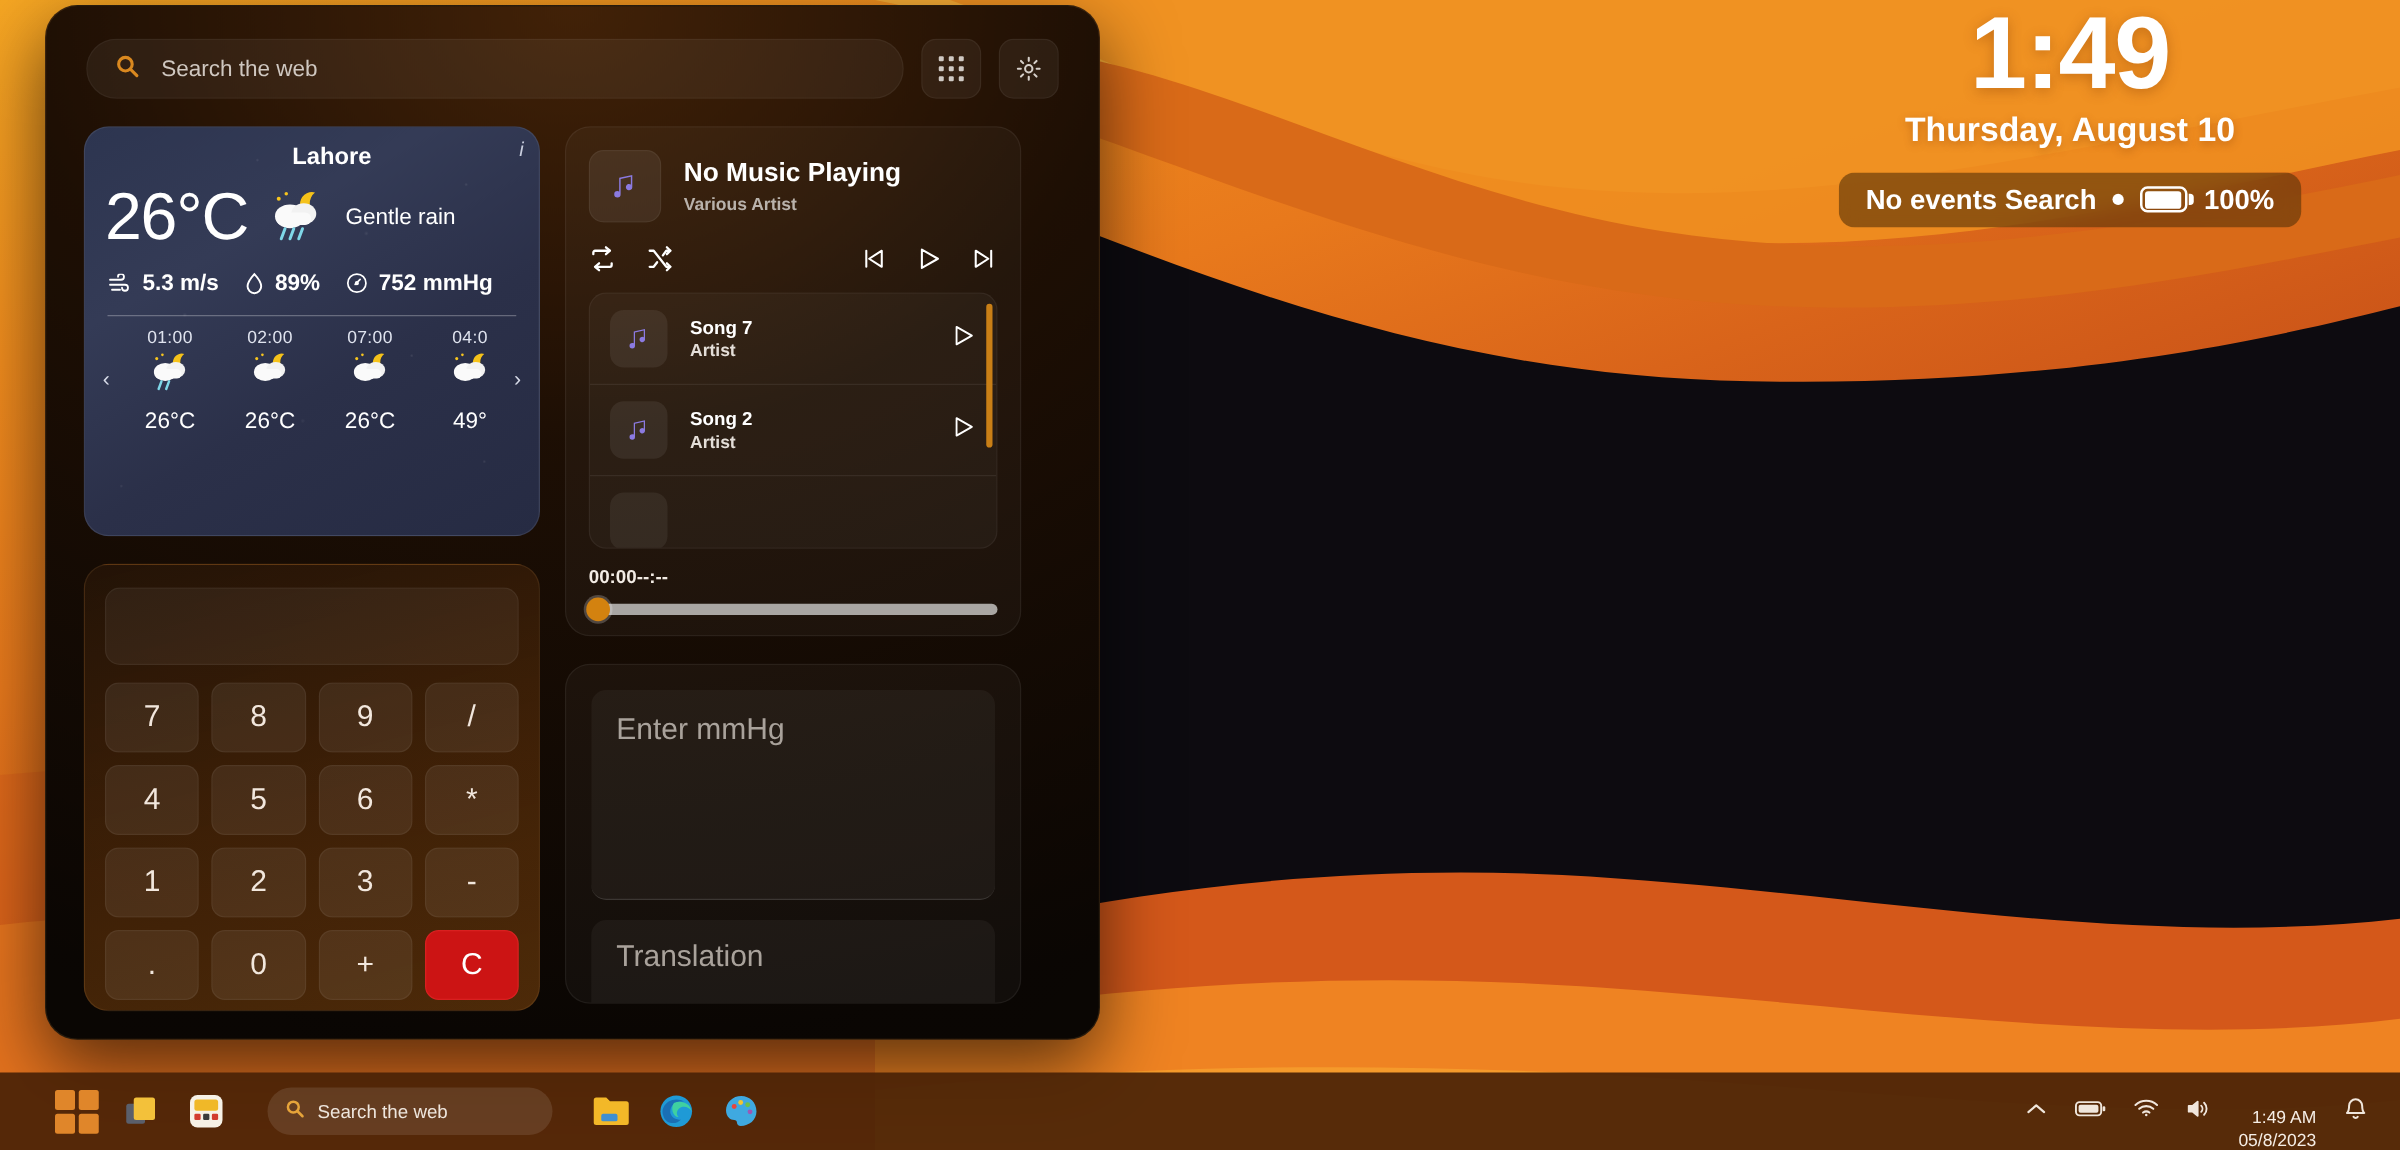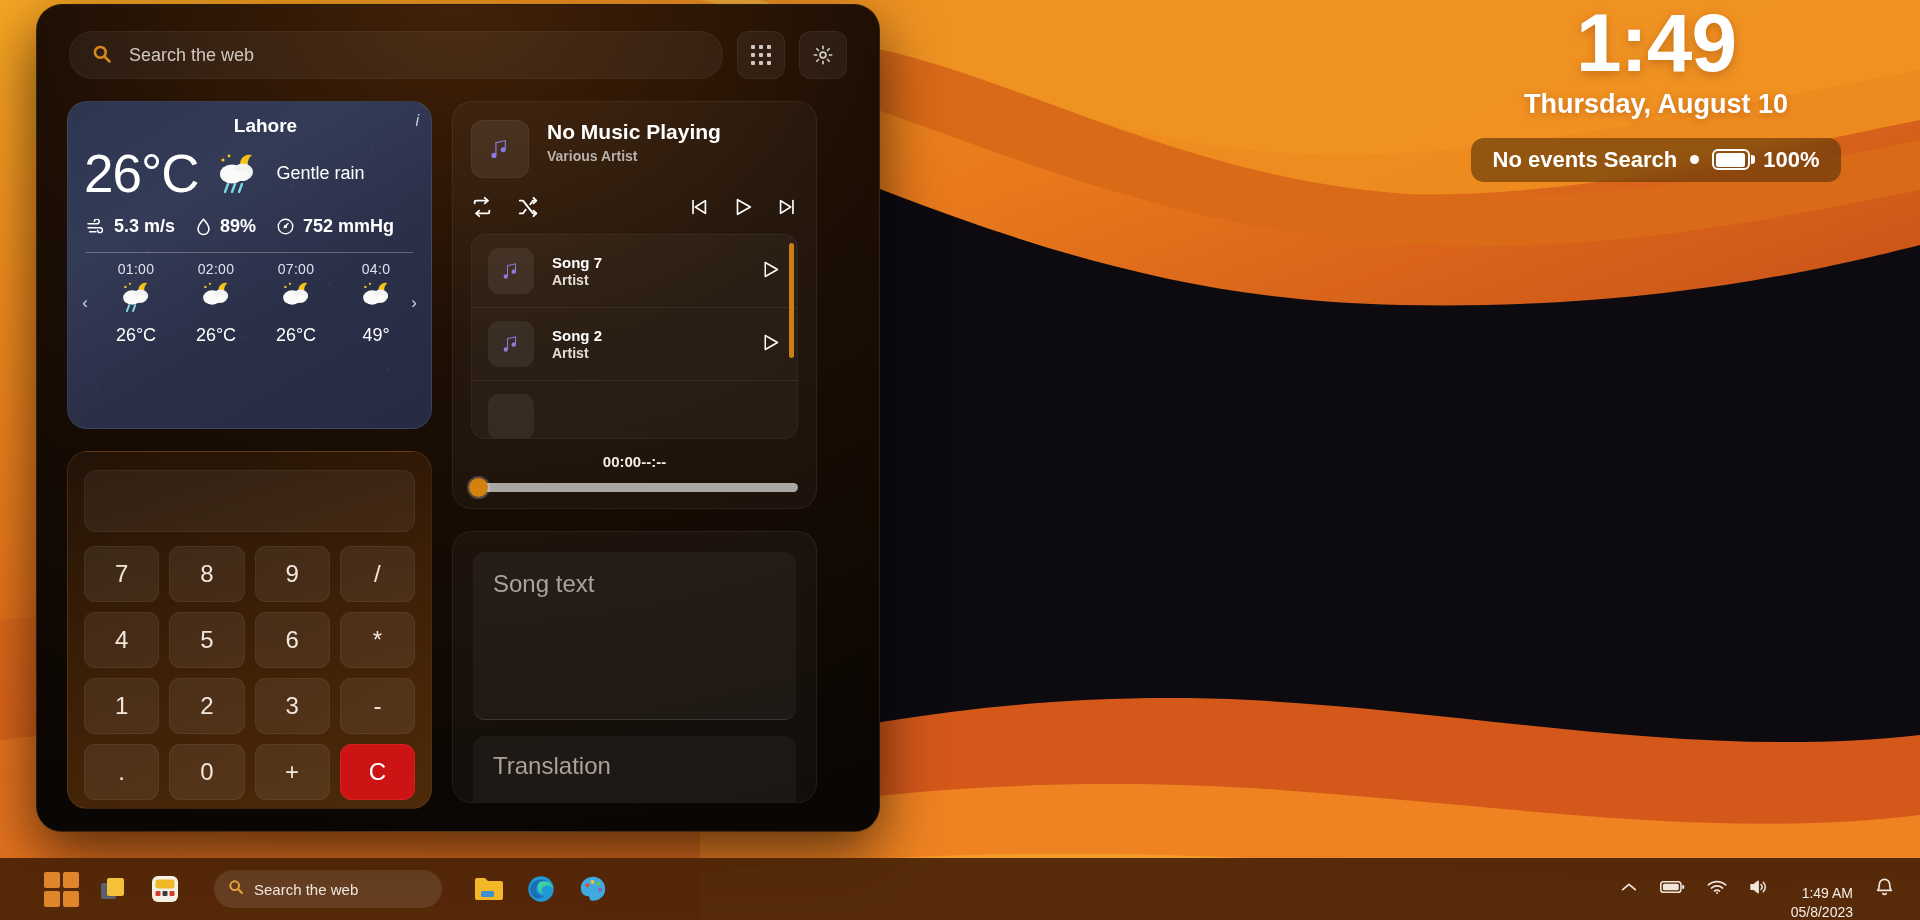--- a/index.html
+++ b/index.html
@@ -136,21 +136,21 @@
   .key.clear { background:#cc1414; border-color:#d92020; color:#fff; }
 
   
   .music {
     border-radius: 20px; padding: 18px 18px 16px 18px;
     background: rgba(255,255,255,.035);
     border: 1px solid rgba(255,255,255,.06);
     height: 408px;
     display:flex; flex-direction:column;
   }
-  .mu-head { display:flex; align-items:flex-start; gap:18px; }
+  .mu-head { display:flex; align-items:center; gap:18px; }
   .art-thumb {
     width:58px; height:58px; border-radius:12px; background:rgba(255,255,255,.07);
     display:flex; align-items:center; justify-content:center; color:#8b7ae0; font-size:27px;
     border:1px solid rgba(255,255,255,.05);
   }
   .mu-title { font-size:21px; font-weight:bold; color:#fff; }
   .mu-artist { font-size:14px; font-weight:bold; color:#b9b2ab; margin-top:4px; }
   .mu-ctrls { display:flex; align-items:center; margin-top:18px; color:#fff; }
   .mu-ctrls .left { display:flex; gap:24px; }
   .mu-ctrls .right { margin-left:auto; display:flex; gap:22px; }
@@ -167,21 +167,21 @@
   }
   .song .th {
     width:46px; height:46px; border-radius:11px; background:rgba(255,255,255,.07);
     display:flex; align-items:center; justify-content:center; color:#8b7ae0; font-size:22px;
   }
   .song .tt { font-size:15px; font-weight:bold; color:#fff; }
   .song .ta { font-size:14px; font-weight:bold; color:#e4ded8; margin-top:1px; }
   .song .pb { margin-left:auto; color:#fff; }
   .song-scroll { position:absolute; right:3px; top:8px; width:5px; height:115px; border-radius:3px; background:#c97f16; }
   .mu-foot { margin-top: 14px; }
-  .mu-times { display:flex; justify-content:center; color:#f3ece5; font-size:15px; font-weight:bold; }
+  .mu-times { display:flex; justify-content:flex-start; color:#f3ece5; font-size:15px; font-weight:bold; }
   .mu-bar { margin-top:13px; height:9px; border-radius:5px; background:#a9a6a3; position:relative; }
   .mu-knob { position:absolute; left:-2px; top:-5px; width:19px; height:19px; border-radius:50%; background:#d3820f; box-shadow:0 0 0 2px rgba(255,255,255,.22); }
 
   
   .translate {
     margin-top: 22px; border-radius: 20px; padding: 20px;
     background: rgba(255,255,255,.035);
     border: 1px solid rgba(255,255,255,.06);
     height: 272px; overflow:hidden;
   }
@@ -524,21 +524,21 @@
               <span>--:--</span>
             </div>
             <div class="mu-bar">
               <span class="mu-knob"></span>
             </div>
           </div>
         </div>
 
         <div class="translate">
           <div class="tr-box">
-            <span class="tr-ph">Song text</span>
+            <span class="tr-ph">Enter mmHg</span>
           </div>
           <div class="tr-box2">
             <span class="tr-ph">Translation</span>
           </div>
         </div>
       </div>
     </div>
   </div>
 
   <div class="taskbar">

